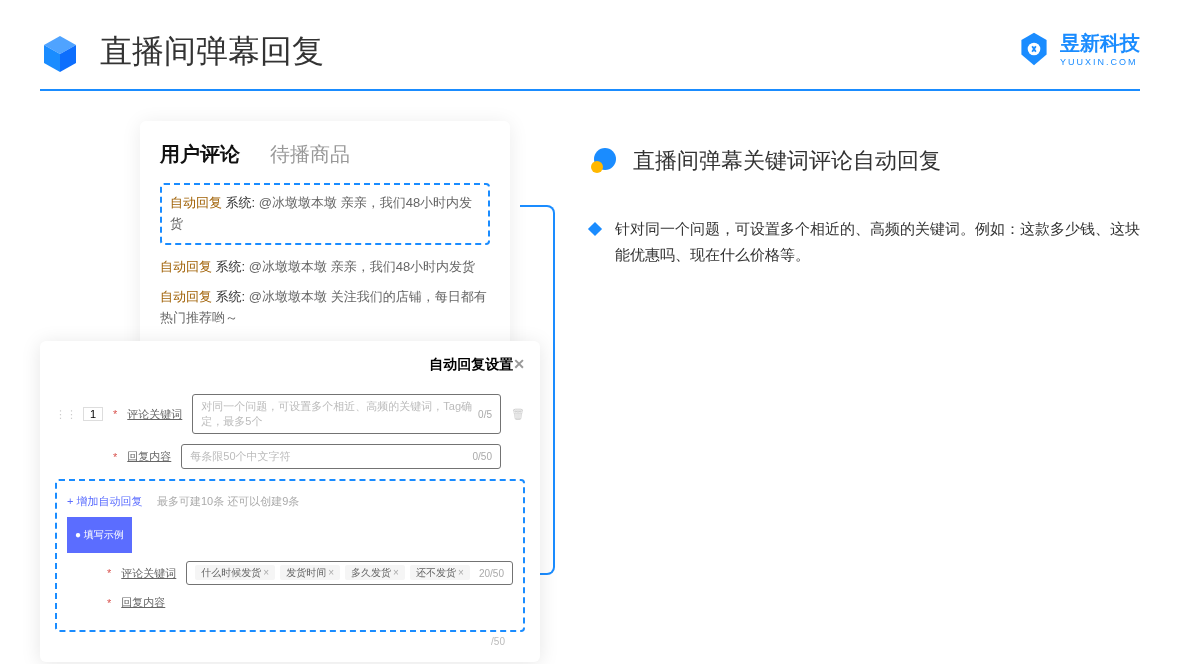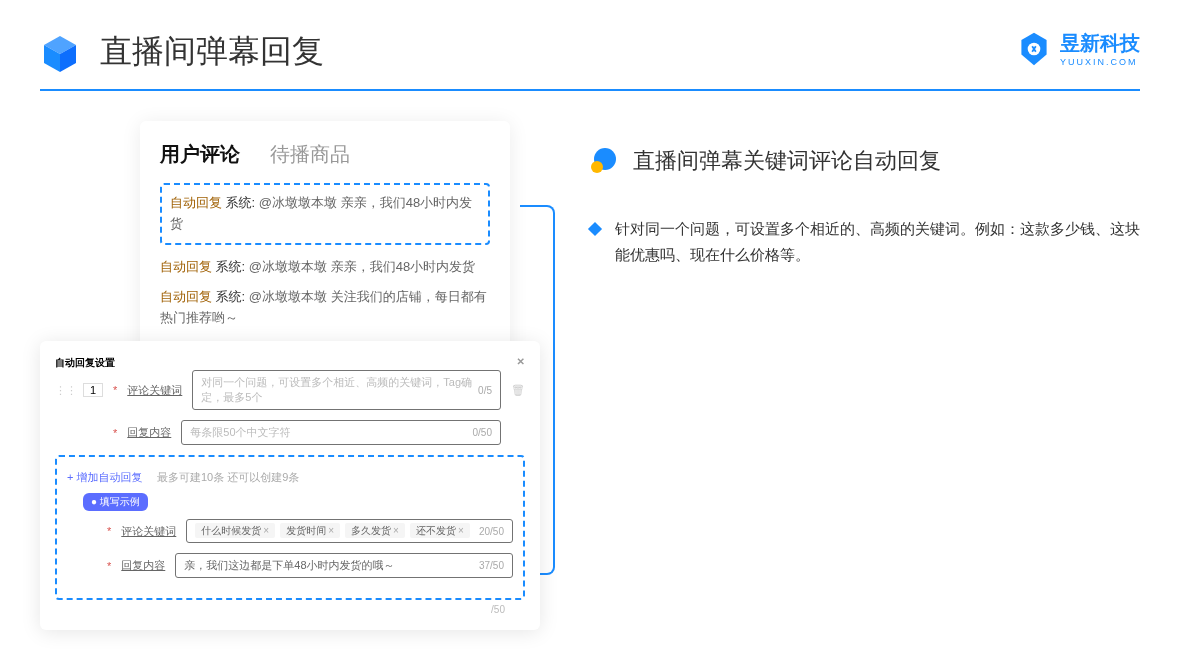--- a/index.html
+++ b/index.html
@@ -21,35 +21,35 @@
 .tabs { display: flex; gap: 30px; margin-bottom: 15px; font-size: 20px; }
 .tab-active { font-weight: 700; color: #111; }
 .tab-inactive { color: #999; }
 .highlight-box { border: 2px dashed #1a8cff; border-radius: 4px; padding: 8px; margin-bottom: 12px; }
 .comment { font-size: 13px; line-height: 1.6; margin-bottom: 10px; }
 .auto-tag { color: #a16207; }
 .sys-tag { color: #333; }
 .user { color: #666; }
 
 .card2 { position: absolute; left: 0; top: 200px; width: 500px; background: #fff; box-shadow: 0 2px 20px rgba(0,0,0,0.1); border-radius: 6px; padding: 15px; }
-.modal-header { display: flex; justify-content: space-between; font-size: 10px; font-weight: 600; }
+.modal-header { display: flex; justify-content: flex-end; font-size: 14px; font-weight: 600; margin-bottom: 20px; }
 .close { color: #999; cursor: pointer; }
 .form-row { display: flex; align-items: center; gap: 10px; margin-bottom: 10px; font-size: 11px; }
 .drag { color: #ccc; width: 18px; }
 .num { border: 1px solid #ddd; width: 20px; text-align: center; font-size: 11px; }
 .req { color: #d9534f; }
 .label { color: #666; white-space: nowrap; text-decoration: underline; }
 .input { flex: 1; border: 1px solid #737373; padding: 4px 8px; border-radius: 3px; font-size: 11px; display: flex; justify-content: space-between; align-items: center; }
 .placeholder { color: #bbb; }
 .counter { color: #aaa; font-size: 10px; }
 .del { color: #ccc; width: 14px; }
 .highlight2 { border: 2px dashed #1a8cff; border-radius: 4px; padding: 10px; margin-top: 10px; position: relative; }
 .add-link { color: #5b6dff; font-size: 11px; }
 .add-hint { color: #aaa; font-size: 11px; margin-left: 10px; }
-.badge { background: #5b6dff; color: #fff; font-size: 10px; padding: 2px 8px; border-radius: 6px; margin: 8px 16px; display: inline-block; }
+.badge { background: #5b6dff; color: #fff; font-size: 10px; padding: 11px 8px; border-radius: 0; margin: 8px 0; display: inline-block; }
 .tag-chip { background: #f5f5f5; color: #666; font-size: 10px; padding: 2px 6px; border-radius: 2px; margin-right: 2px; }
 .tag-x { color: #aaa; margin-left: 2px; }
 
 .connector { position: absolute; left: 480px; top: 64px; width: 35px; height: 370px; border-right: 2px solid #1a8cff; border-top: 2px solid #1a8cff; border-bottom: 2px solid #1a8cff; border-radius: 0 8px 8px 0; }
 
 .right { flex: 1; padding-top: 5px; }
 .section-title { display: flex; align-items: center; margin-bottom: 40px; }
 .bubble-icon { width: 28px; height: 28px; margin-right: 15px; position: relative; }
 .section-title-text { font-size: 22px; font-weight: 500; color: #333; }
 .bullet { display: flex; margin-bottom: 30px; font-size: 15px; line-height: 1.7; color: #333; }
@@ -145,24 +145,20 @@
               <span class="tag-chip"><span>多久发货</span><span class="tag-x">×</span></span>
               <span class="tag-chip"><span>还不发货</span><span class="tag-x">×</span></span>
             </span>
             <span class="counter">20/50</span>
           </div>
         </div>
         <div class="form-row">
           <span style="width:30px"></span>
           <span class="req">*</span>
           <span class="label">回复内容</span>
-          <div class="input">
-            <span style="color:#666">亲，我们这边都是下单48小时内发货的哦～</span>
-            <span class="counter">37/50</span>
-          </div>
         </div>
       </div>
       <div style="text-align:right;font-size:10px;color:#bbb;padding:4px 20px 0 0">/50</div>
     </div>
   </div>
 
   <div class="right">
     <div class="section-title">
       <div class="bubble-icon">
         <svg viewBox="0 0 28 28">

